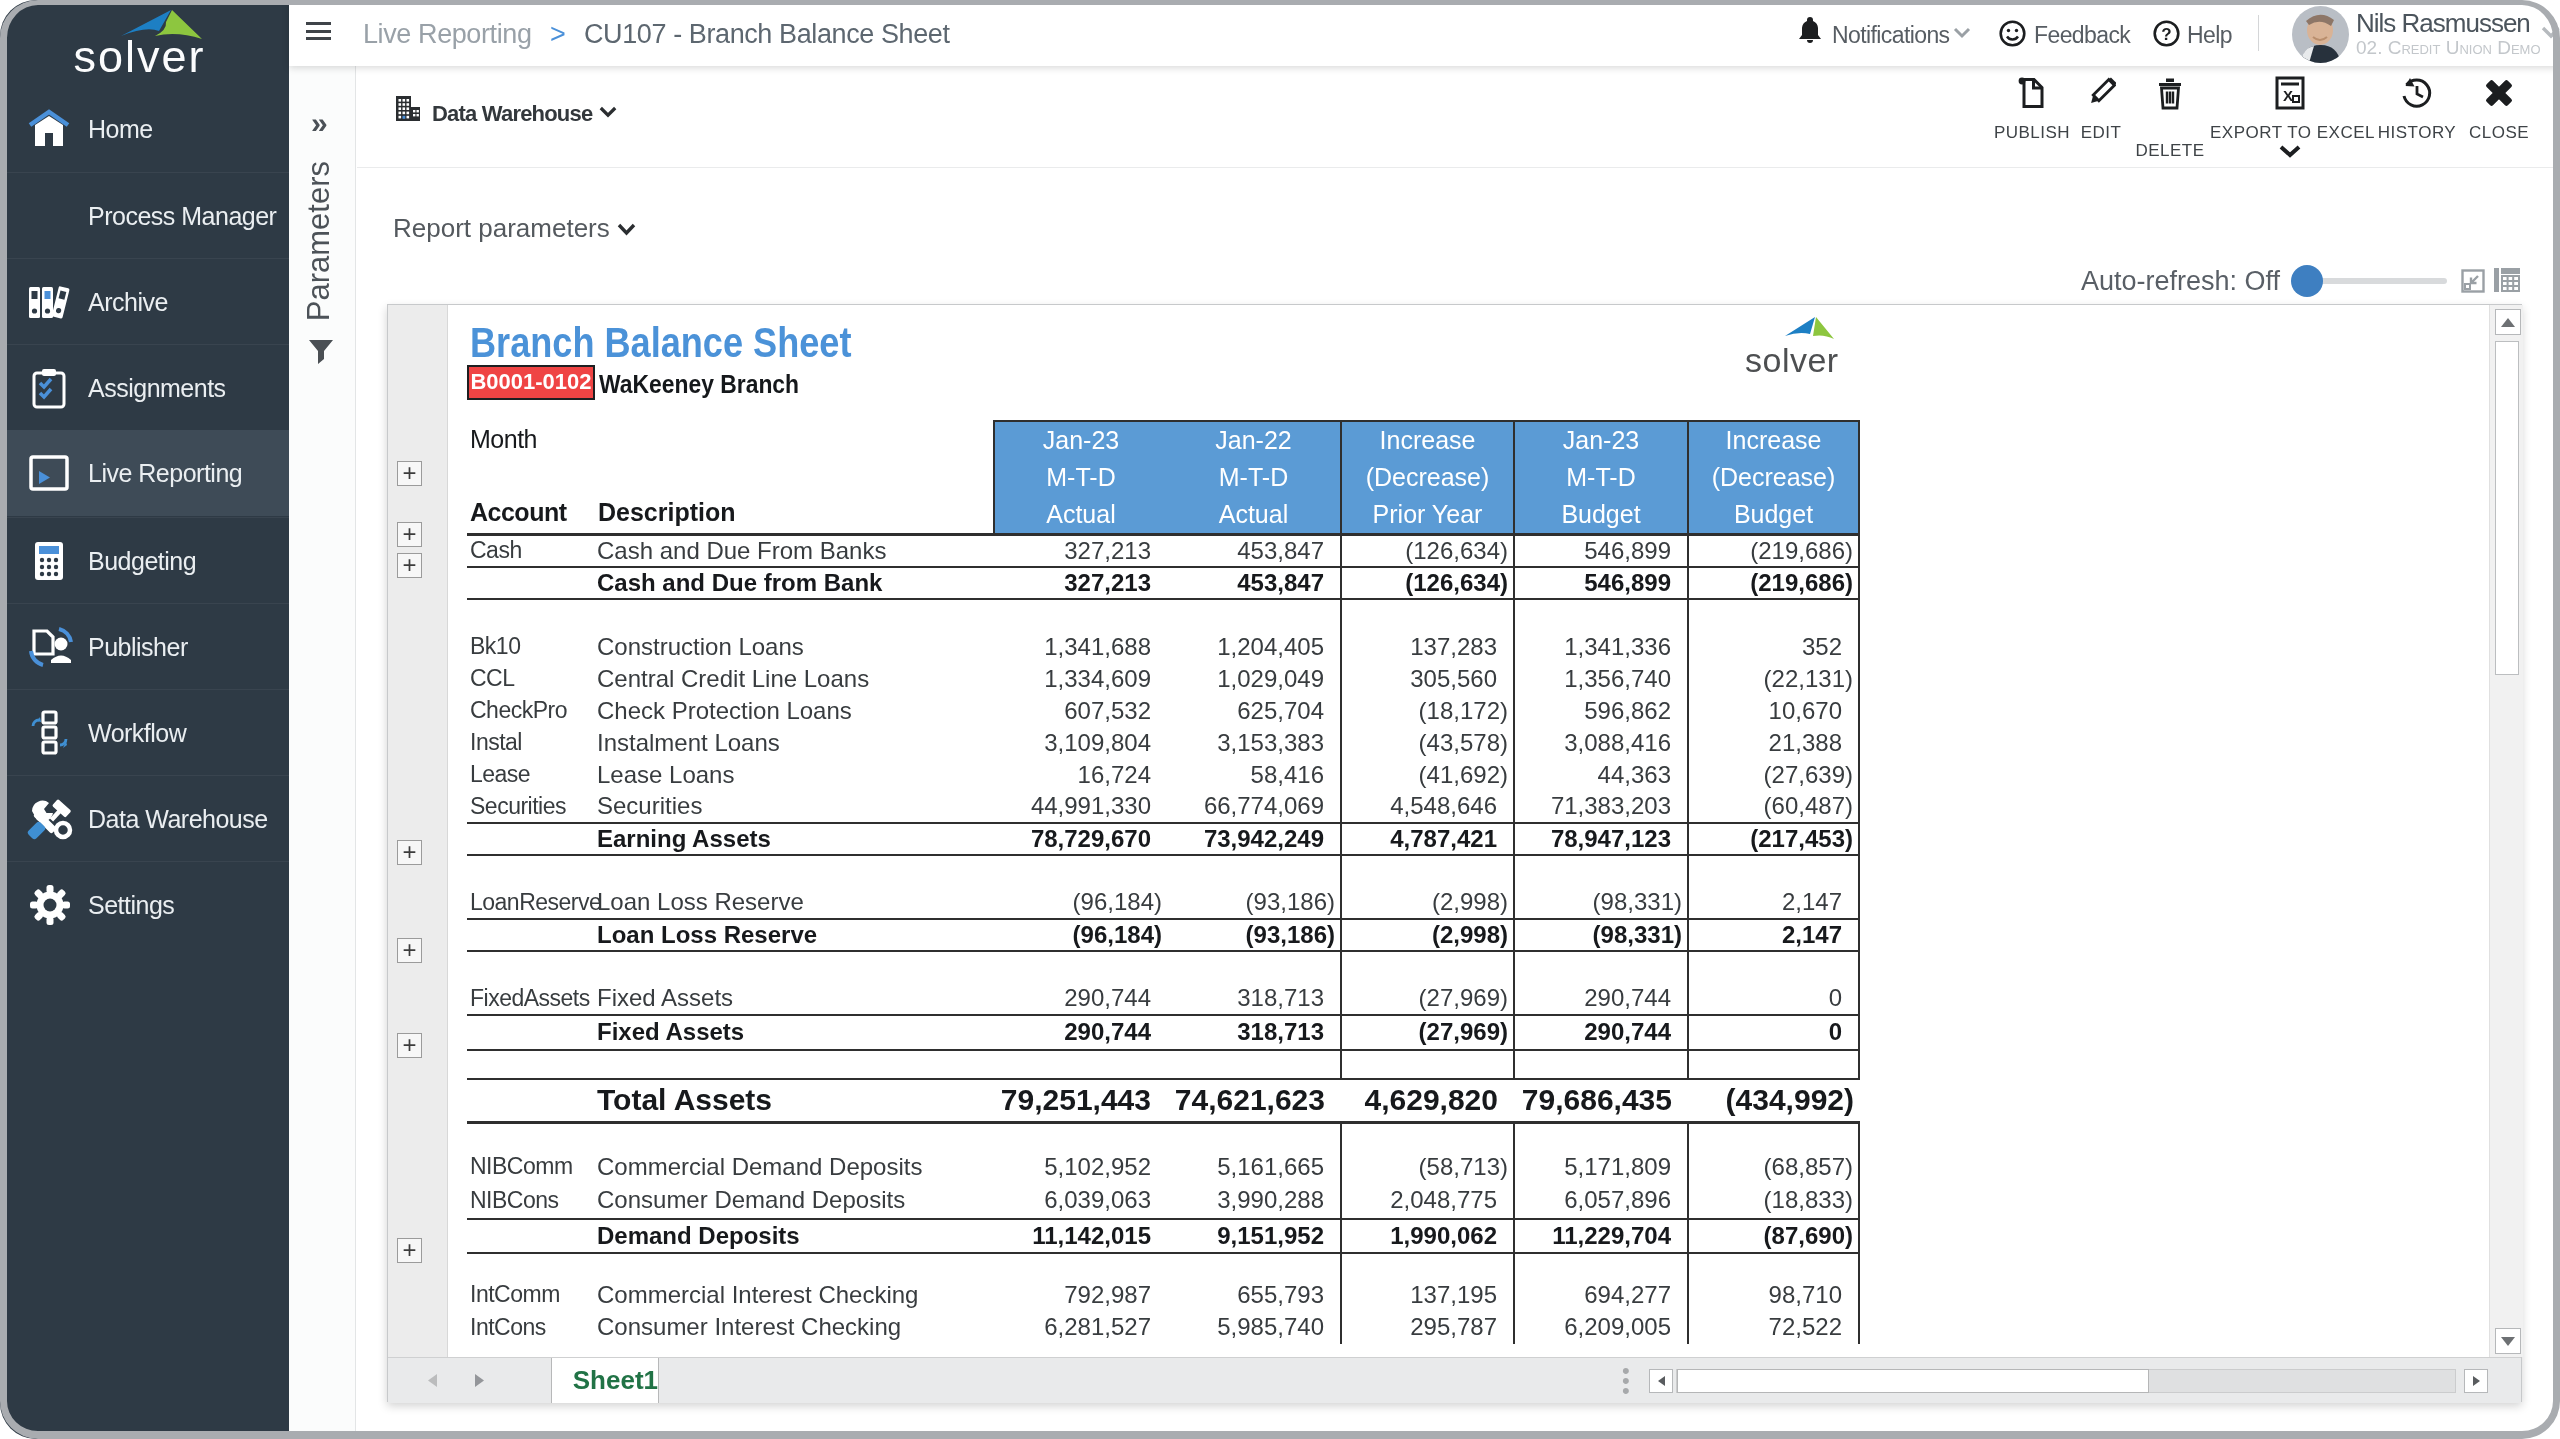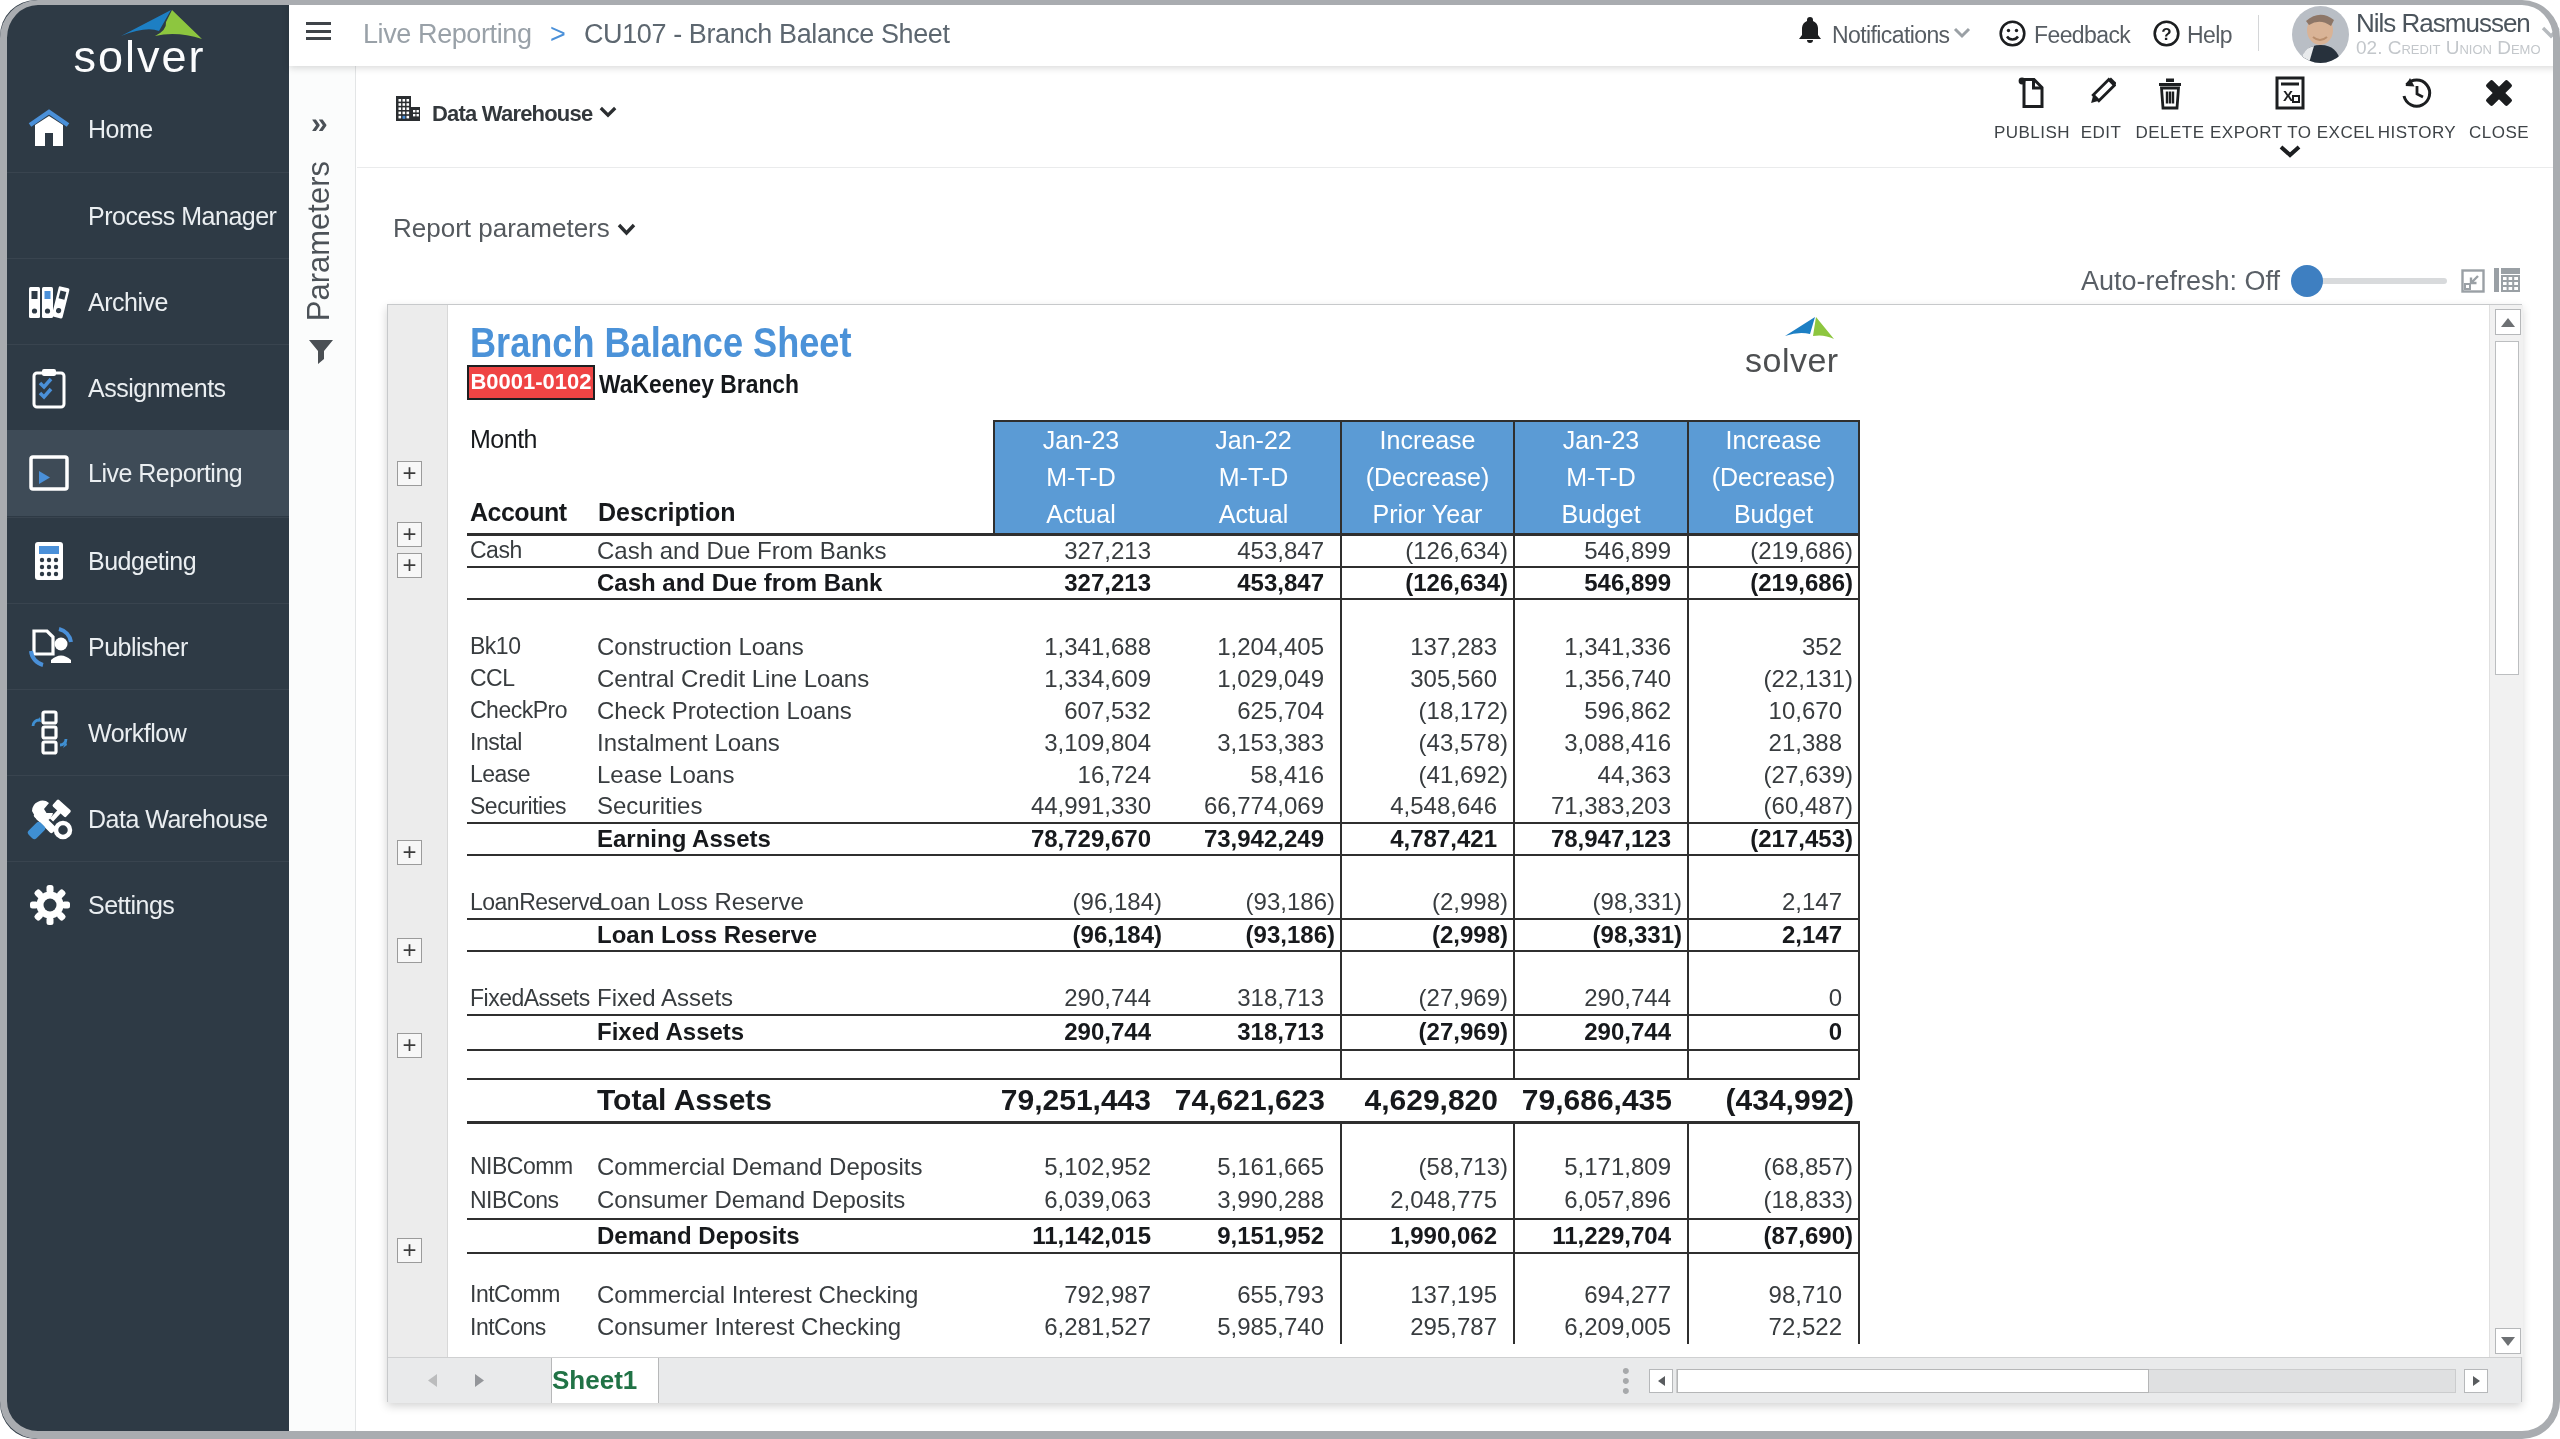--- a/index.html
+++ b/index.html
@@ -277,21 +277,21 @@
       </svg>
   <div style="margin-top:13px">EDIT</div>
 </div>
 <div class="tb-ic" style="left:2106px;top:76px;width:128px">
   <svg width="28" height="34" viewBox="0 0 28 34">
         <rect x="3" y="7" width="22" height="3" fill="#1c1e20"></rect>
         <rect x="10" y="2.5" width="8" height="3.5" fill="#1c1e20"></rect>
         <path d="M5.5 12 h17 l-1.5 20 h-14 z" fill="none" stroke="#1c1e20" stroke-width="2.8"></path>
         <path d="M11 15.5 v12 M14 15.5 v12 M17 15.5 v12" stroke="#1c1e20" stroke-width="2.4"></path>
       </svg>
-  <div style="margin-top:13px">DELETE</div>
+  <div style="margin-top:31px">DELETE</div>
 </div>
 <div class="tb-ic" style="left:2210px;top:76px;width:160px">
   <svg width="32" height="34" viewBox="0 0 32 34">
         <rect x="3" y="2" width="26" height="30" fill="none" stroke="#1c1e20" stroke-width="3"></rect>
         <rect x="7" y="6.5" width="18" height="3" fill="#1c1e20"></rect>
         <text x="9" y="25" font-size="15" font-weight="700" fill="#1c1e20" font-family="Liberation Sans">X</text>
         <rect x="19" y="20" width="6" height="6" fill="none" stroke="#1c1e20" stroke-width="2"></rect>
       </svg>
   <div style="margin-top:13px">EXPORT TO EXCEL</div>
   <svg style="margin-top:2px" width="22" height="13" viewBox="0 0 22 13">
@@ -620,21 +620,21 @@
           </svg>
         </div>
   </div>
   <div class="tabbar">
     <svg class="ab" style="left:38px;top:15px" width="12" height="15" viewBox="0 0 12 15">
           <path d="M11 1 L2 7.5 L11 14 Z" fill="#bbbcbd"></path>
         </svg>
     <svg class="ab" style="left:86px;top:15px" width="12" height="15" viewBox="0 0 12 15">
           <path d="M1 1 L10 7.5 L1 14 Z" fill="#94969a"></path>
         </svg>
-    <div class="ab" style="left:163px;top:0;width:108px;height:45px;background:#fff;border-left:1px solid #b7b8b9;border-right:1px solid #b7b8b9;color:#217346;font-weight:700;font-size:26px;text-align:left;line-height:45px">Sheet1</div>
+    <div class="ab" style="left:163px;top:0;width:108px;height:45px;background:#fff;border-left:1px solid #b7b8b9;border-right:1px solid #b7b8b9;color:#217346;font-weight:700;font-size:26px;text-align:right;line-height:45px">Sheet1</div>
     <div class="ab" style="left:1234px;top:8px;color:#a7a9ab;font-size:22px;line-height:10px">•<br>•<br>•</div>
     <div class="sbtn" style="left:1261px;top:11px;width:24px;height:24px">
           <svg width="9" height="12" viewBox="0 0 9 12">
             <path d="M8 1 L1 6 L8 11 Z" fill="#595c5f"></path>
           </svg>
         </div>
     <div class="ab" style="left:1288px;top:11px;width:780px;height:24px;background:#dfe0e1;border:1px solid #cbcccd"></div>
     <div class="ab" style="left:1289px;top:11px;width:472px;height:24px;background:#fff;border:1px solid #b5b6b7"></div>
     <div class="sbtn" style="left:2076px;top:11px;width:24px;height:24px">
           <svg width="9" height="12" viewBox="0 0 9 12">

